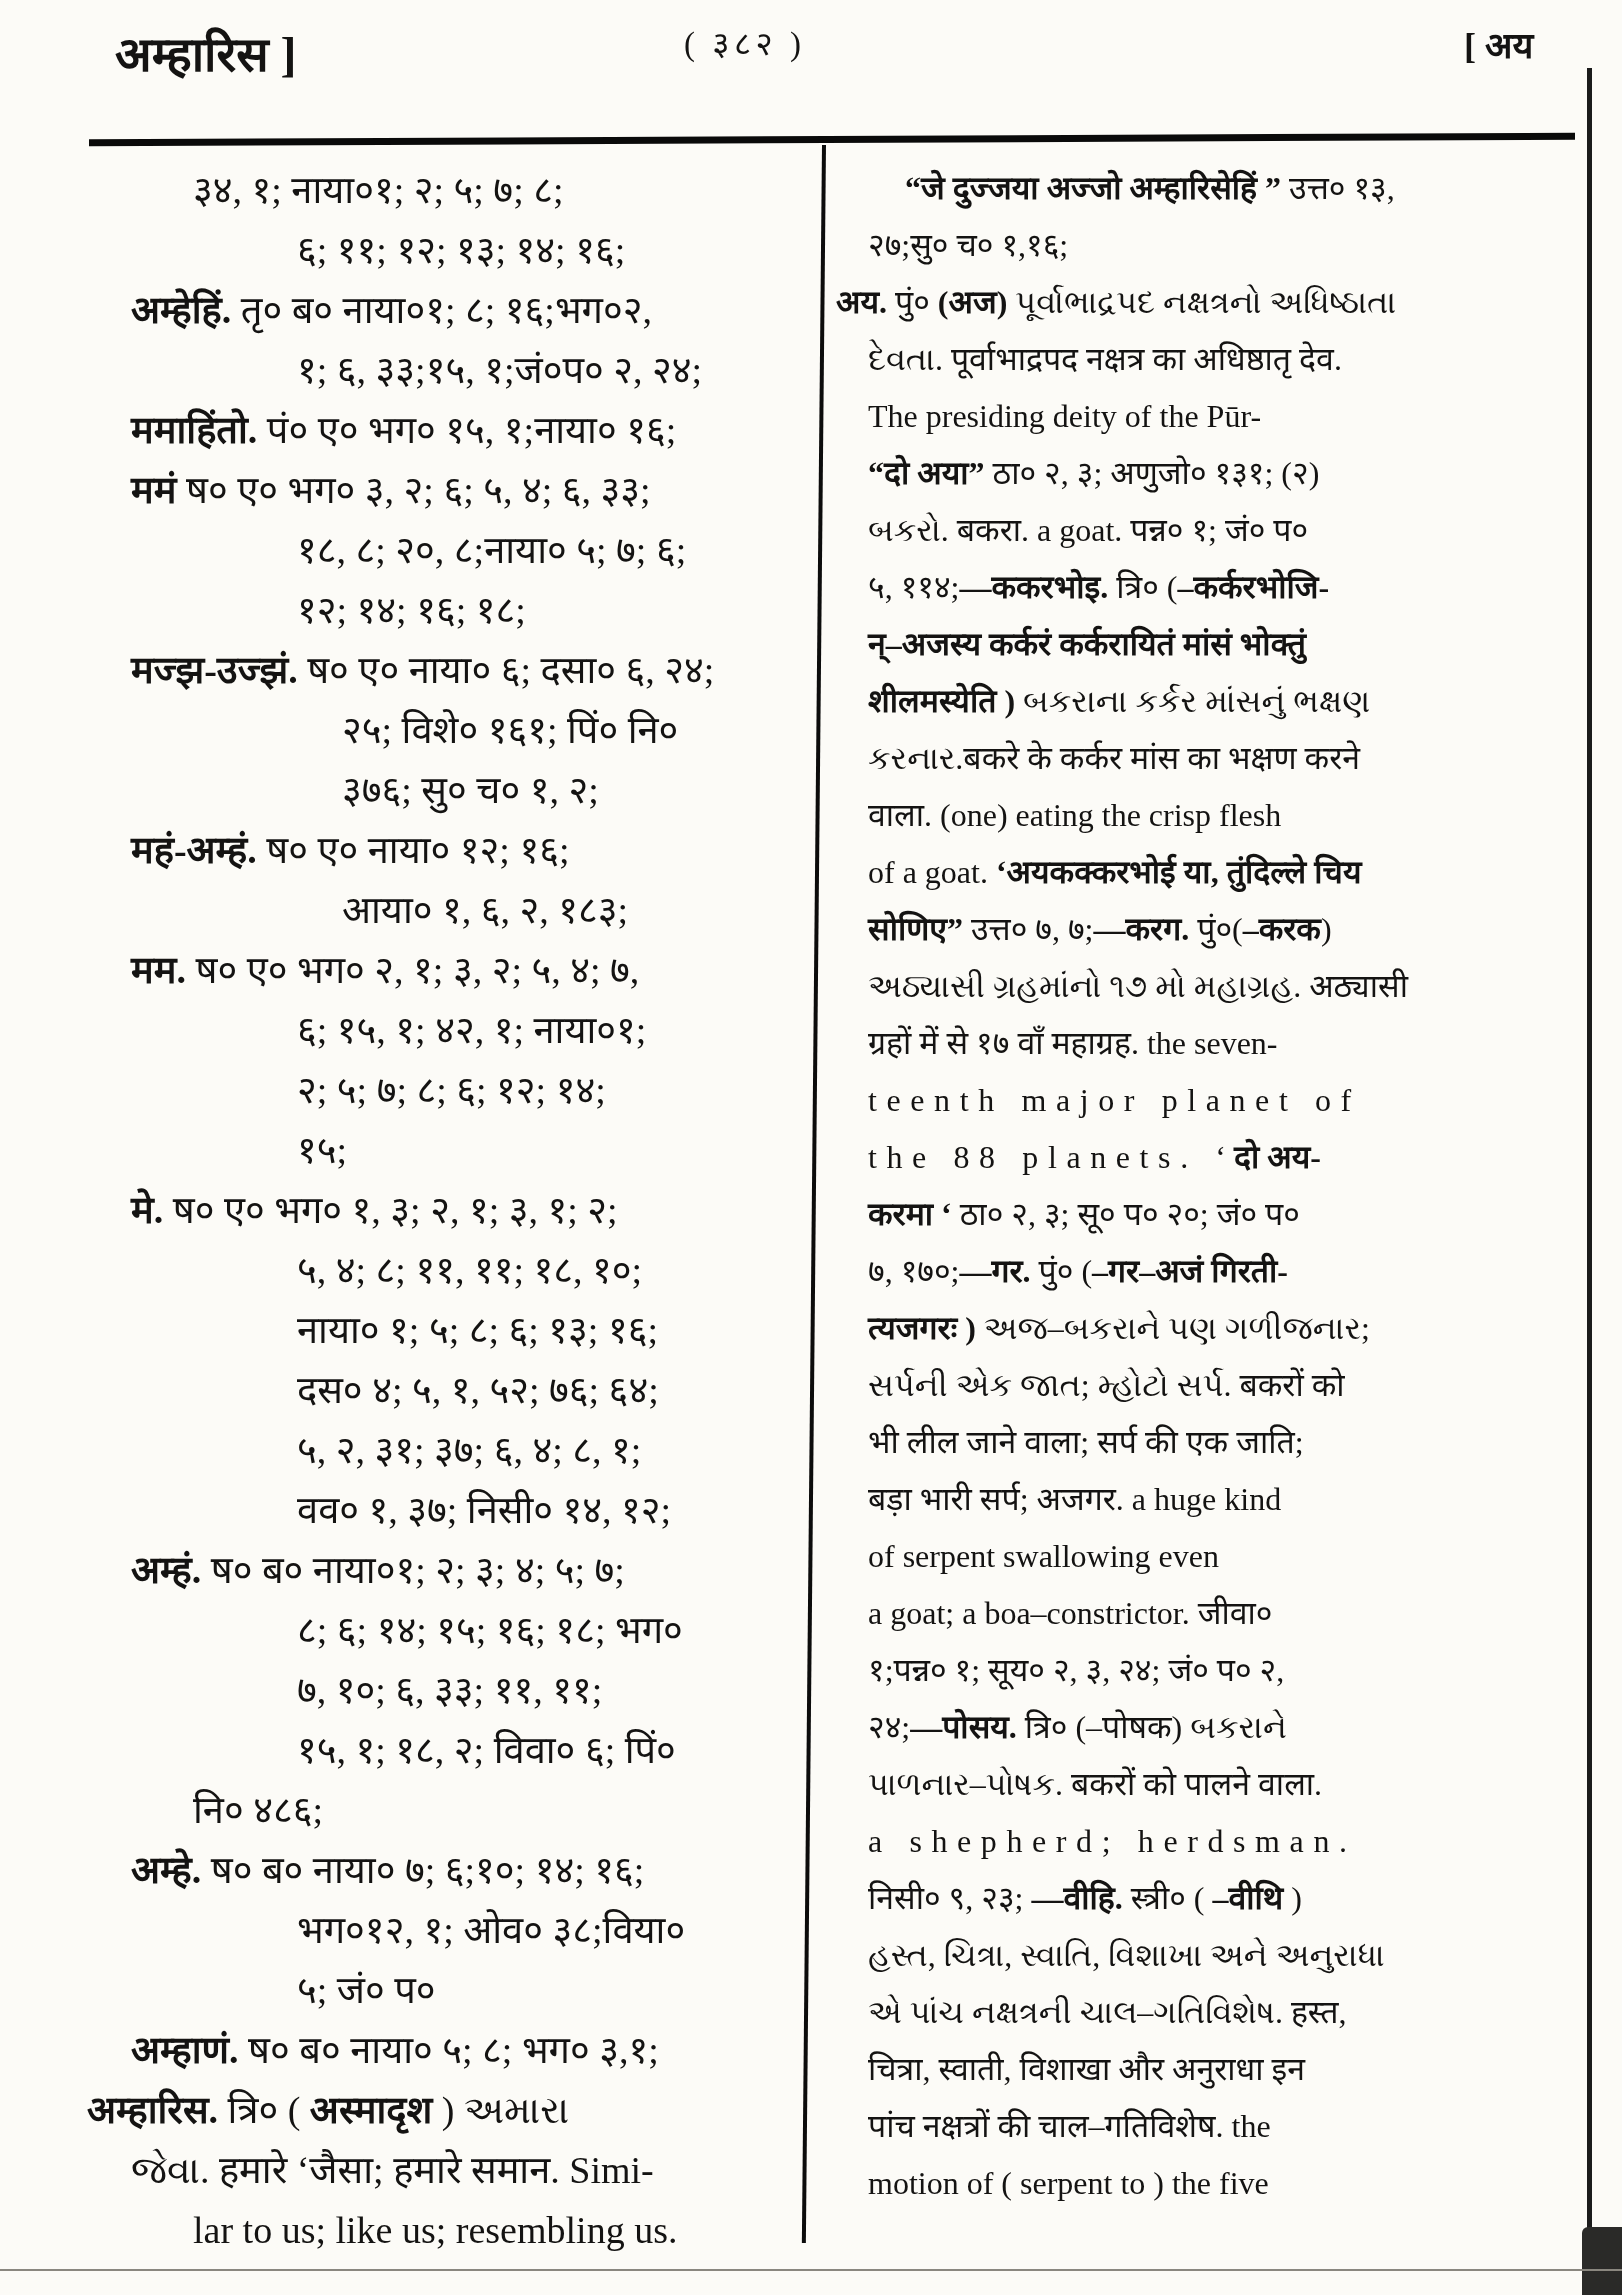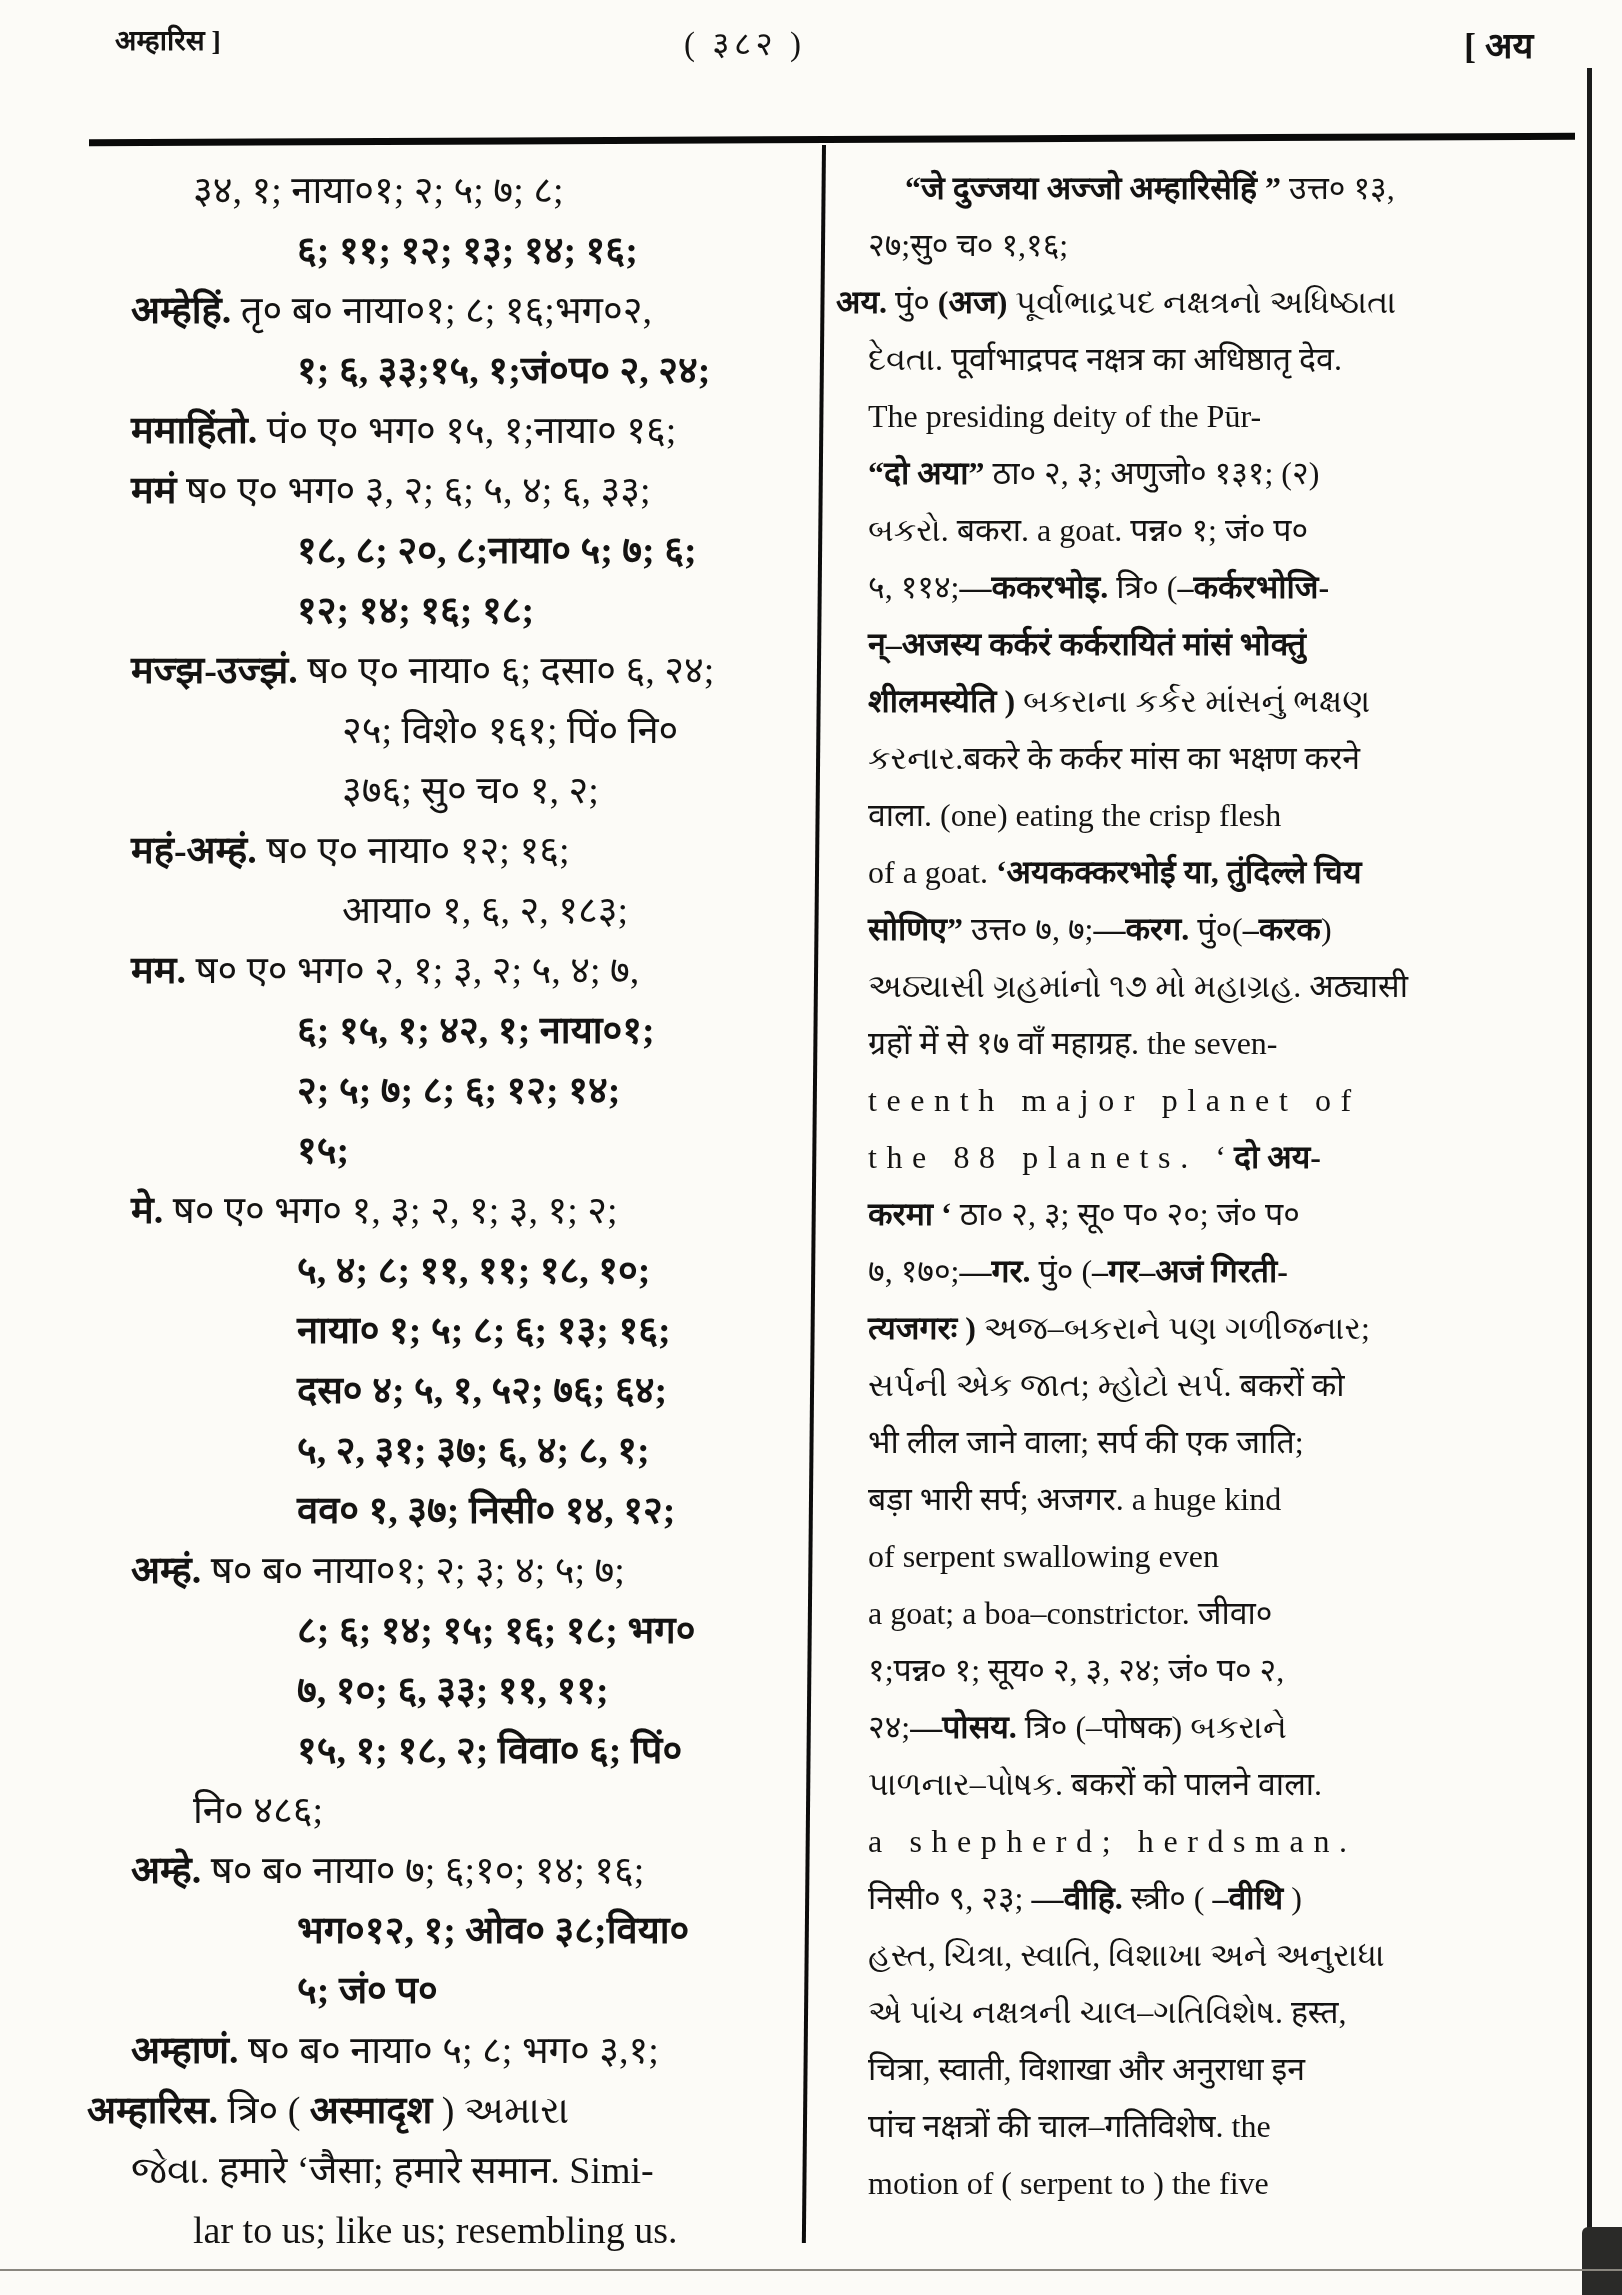--- a/index.html
+++ b/index.html
@@ -6,21 +6,21 @@
   .page{
     position:relative;
     width:1623px;height:2295px;
     background:#fcfbf7;
     font-family:"Liberation Serif", serif;
     color:#141312;
     overflow:hidden;
   }
   
   .hdr{position:absolute;top:19.6px;white-space:nowrap;}
-  .hdr-left{left:115px;font-size:28px;font-weight:700;}
+  .hdr-left{left:115px;font-size:48px;font-weight:700;}
   .hdr-center{left:668px;font-size:33px;font-weight:400;letter-spacing:4.5px;margin-left:16px;}
   .hdr-right{left:1464px;font-size:36px;font-weight:700;}
   
   .top-rule{position:absolute;left:89px;top:136px;width:1486px;height:6.8px;background:#0a0a0a;transform:rotate(-0.25deg);}
   .col-divider{position:absolute;left:822px;top:145px;width:3.8px;height:2098px;background:#0c0c0c;transform-origin:top center;transform:rotate(0.55deg);}
   .edge-line{position:absolute;left:1587px;top:68px;width:5.3px;height:2228px;background:#1b1b1b;}
   .bottom-rule{position:absolute;left:0px;top:2269px;width:1623px;height:2.3px;background:#8a877f;}
   .corner-blot{position:absolute;left:1582px;top:2227px;width:41px;height:69px;background:#2a2a28;border-radius:6px 0 0 0;}
   
   .col{position:absolute;top:160px;}
@@ -28,21 +28,21 @@
   .col-right{left:836px;width:736px;}
   .line{white-space:nowrap;}
   .col-left .line{font-size:38px;line-height:60px;}
   .col-right .line{font-size:32px;line-height:57px;}
   .b{font-weight:700;}
   .s{letter-spacing:0.30em;margin-top:32px;}
   
   .col-left .lv0{padding-left:0;}
   .col-left .lv1{padding-left:44px;}
   .col-left .lv2{padding-left:106px;}
-  .col-left .lv3{padding-left:210px;font-weight:bold;}
+  .col-left .lv3{padding-left:210px;}
   .col-left .lv4{padding-left:255px;}
   .col-right .lv0{padding-left:0;}
   .col-right .lv1{padding-left:32px;}
   .col-right .lv2{padding-left:69px;}
 </style>
 </head>
 <body>
 
 <div class="page">
 

